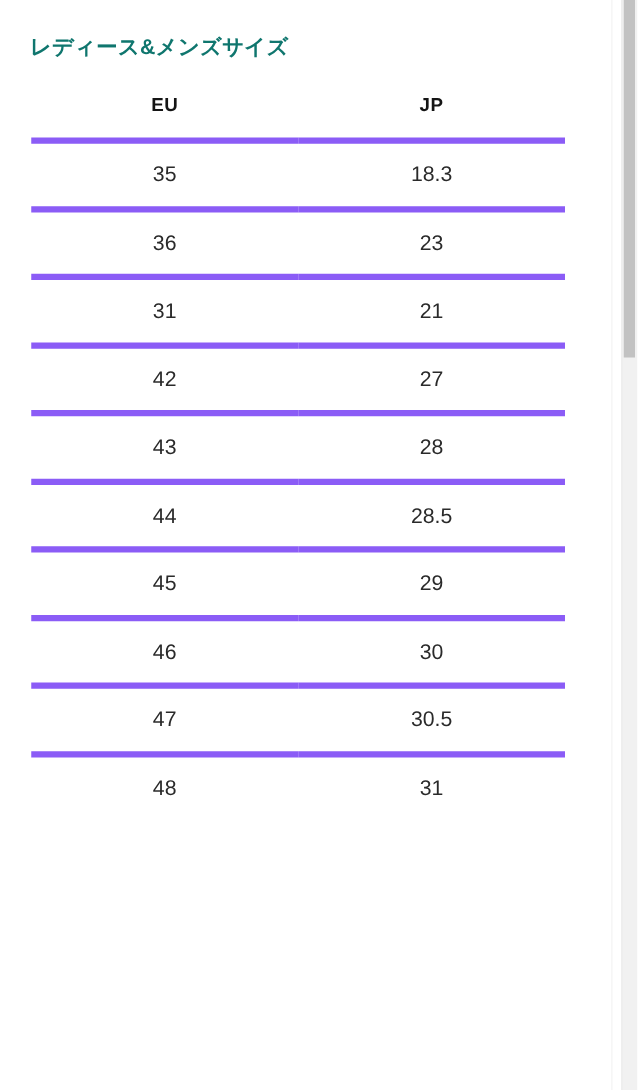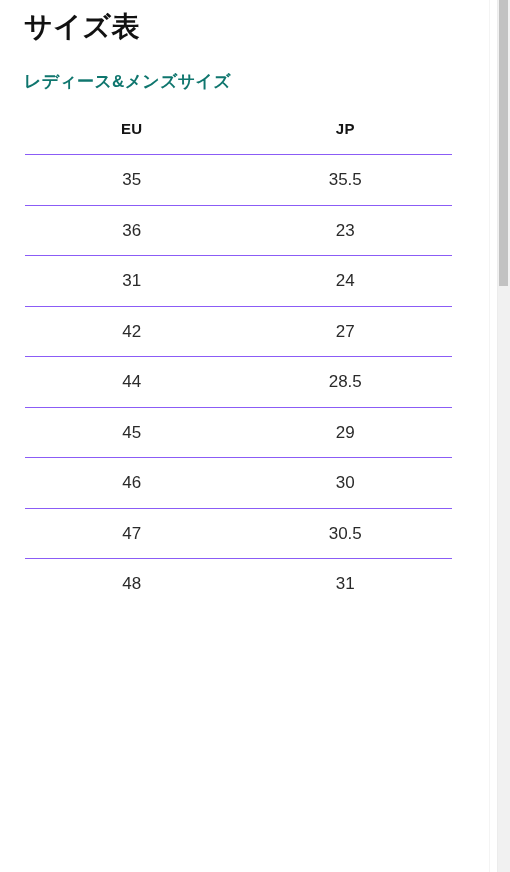--- a/index.html
+++ b/index.html
@@ -70,21 +70,21 @@
 
   table.size-table th {
     font-size: 15px;
     font-weight: 700;
     color: #141414;
     padding: 4px 0 17px 0;
     letter-spacing: 0.4px;
   }
 
   table.size-table tbody tr {
-    border-top: 1px solid #8b5cf6;
+    border-top: 5px solid #8b5cf6;
   }
 
   table.size-table td {
     font-size: 17px;
     font-weight: 300;
     color: #2a2a2a;
     height: 49.5px;
     line-height: 49.5px;
     padding: 0;
   }
@@ -122,53 +122,56 @@
     height: 872px;
     background: #f4f4f4;
   }
 </style>
 </head>
 <body>
 
 <div id="page-viewport">
   <div id="content">
 
-    <h1 class="page-title">サイズ表</h1>
 
     <h2 class="section-subtitle">レディース&amp;メンズサイズ</h2>
 
     <div class="size-table-wrap">
       <table class="size-table">
         <colgroup>
           <col class="col-eu">
           <col class="col-jp">
         </colgroup>
         <thead>
           <tr>
             <th>EU</th>
             <th>JP</th>
           </tr>
         </thead>
         <tbody id="size-table-body">
 
         <tr>
               <td>35</td>
-              <td>35.5</td>
+              <td>18.3</td>
             </tr>
             <tr>
               <td>36</td>
               <td>23</td>
             </tr>
             <tr>
               <td>31</td>
-              <td>24</td>
+              <td>21</td>
             </tr>
             <tr>
               <td>42</td>
               <td>27</td>
+            </tr>
+            <tr>
+              <td>43</td>
+              <td>28</td>
             </tr>
             <tr>
               <td>44</td>
               <td>28.5</td>
             </tr>
             <tr>
               <td>45</td>
               <td>29</td>
             </tr>
             <tr>

